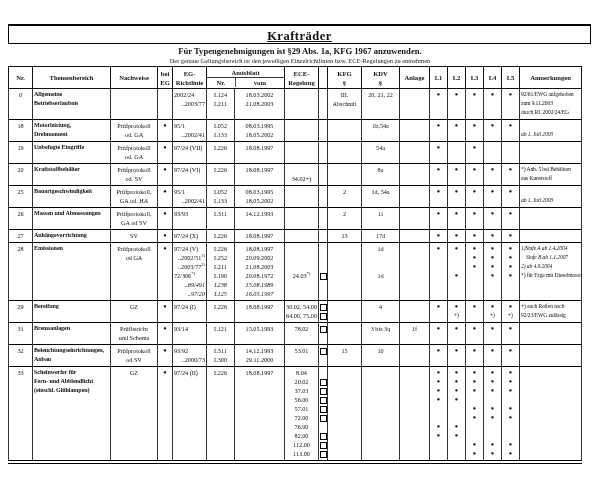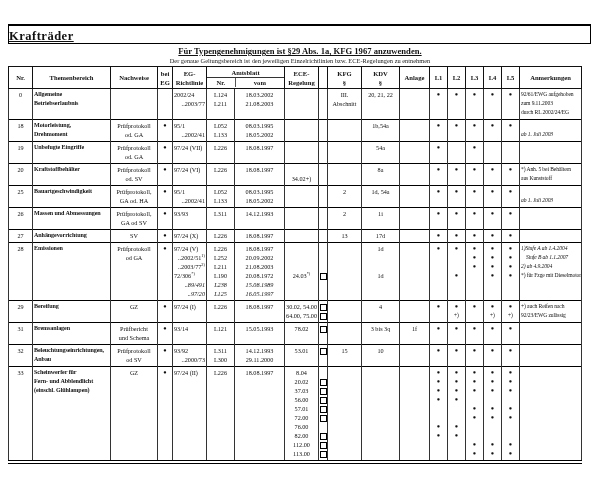--- a/index.html
+++ b/index.html
@@ -1,23 +1,23 @@
 <!DOCTYPE html>
 <html><head>
 <meta charset="utf-8">
 <style>
   html,body{margin:0;padding:0;}
   body{width:600px;height:497px;background:#f4f4f1;overflow:hidden;}
   .page{position:relative;width:600px;height:497px;background:#ffffff;
         font-family:"Liberation Serif","DejaVu Serif",serif;color:#111;
         box-sizing:border-box;padding-top:24px;}
   .titlebar{margin:0 9px 0 8px;border:1px solid #000;border-top-width:2px;border-bottom-width:1.5px;
-            text-align:left;height:17px;line-height:17px;}
+            text-align:center;height:17px;line-height:17px;}
   .titlebar span{font-weight:bold;font-size:12.5px;text-decoration:underline;letter-spacing:.5px;}
-  .subtitle{text-align:center;font-weight:bold;font-size:8.6px;text-decoration:underline;margin-top:2px;}
+  .subtitle{text-align:center;font-weight:bold;font-size:8.6px;margin-top:2px;}
   .note{text-align:center;font-size:6.4px;margin-top:1px;margin-bottom:2px;color:#222;}
   table{border-collapse:collapse;margin-left:8px;width:574px;table-layout:fixed;
         border:1.6px solid #000;border-bottom:4px double #000;}
   th{border:0.8px solid #111;font-size:6.6px;font-weight:bold;padding:1px 0;vertical-align:middle;
      line-height:9px;}
   td{border-left:0.8px solid #333;border-right:0.8px solid #333;border-top:1.1px solid #000;
      vertical-align:top;font-size:6.2px;padding:1px 1px 2px 1px;line-height:9px;}
   .hsplit{display:flex;border-top:0.8px solid #333;}
   .hsplit span{flex:1;}
   .hsplit span+span{border-left:0.8px solid #555;}

